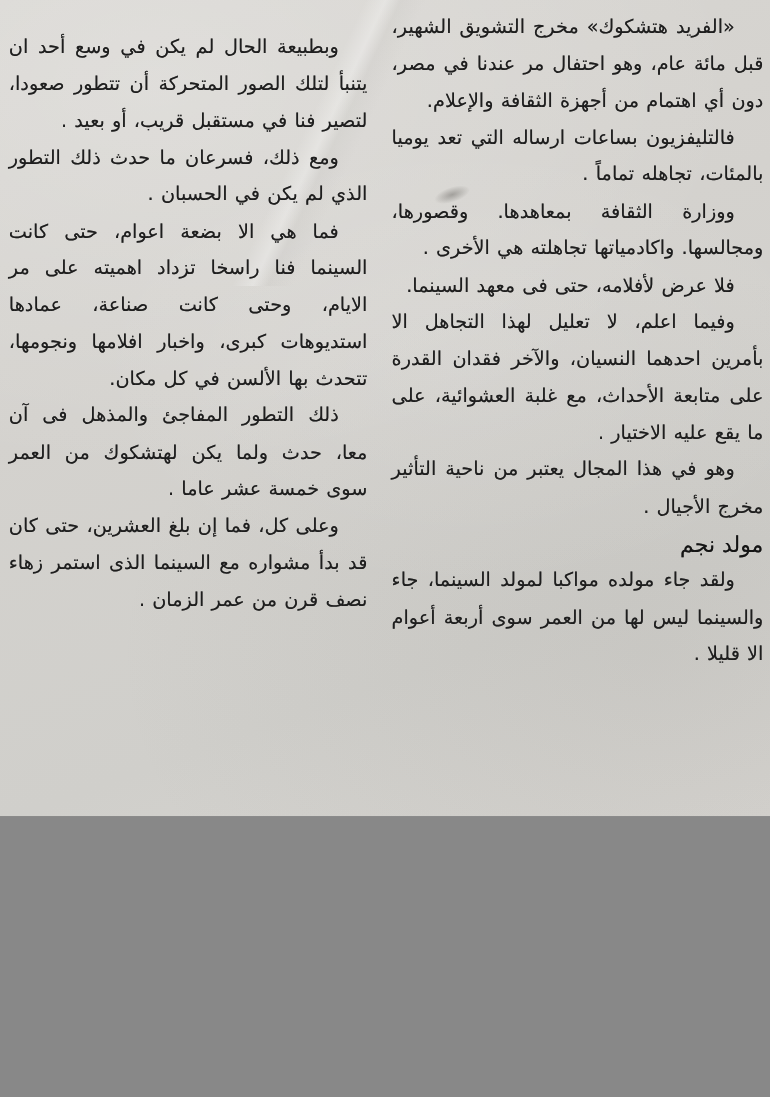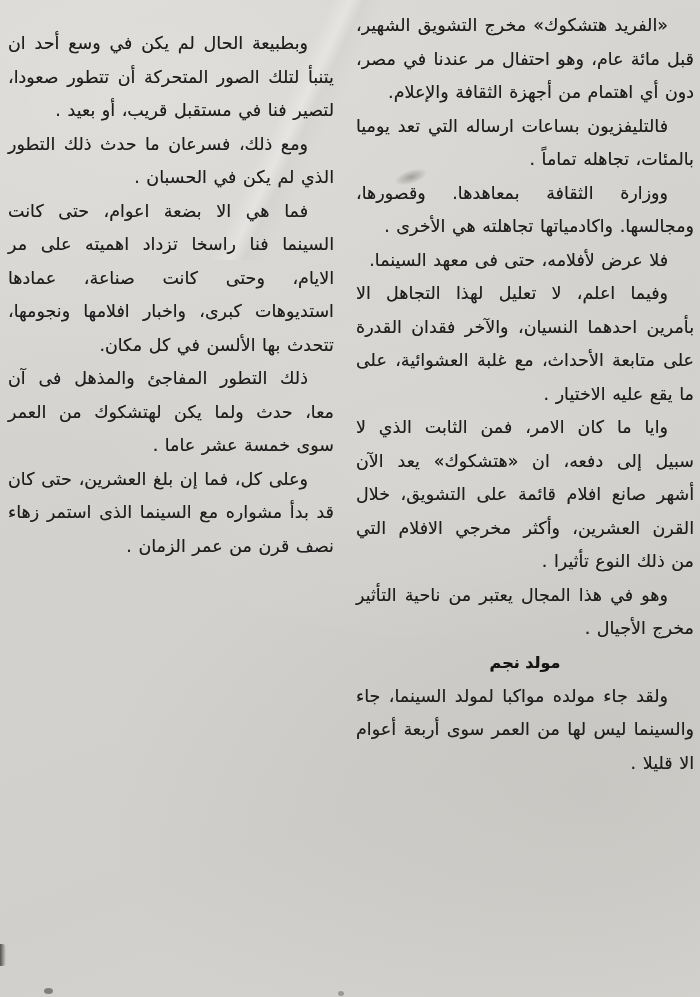--- a/index.html
+++ b/index.html
@@ -3,21 +3,21 @@
 <meta charset="utf-8">
 <style>
   html, body {
     margin: 0;
     padding: 0;
     background: #888;
   }
   .page {
     position: relative;
     width: 700px;
-    height: 997px;
+    height: 742px;
     margin: 0;
     overflow: hidden;
     direction: rtl;
     background:
       radial-gradient(ellipse 900px 600px at 20% 10%, rgba(255,255,255,0.20), rgba(255,255,255,0) 60%),
       radial-gradient(ellipse 700px 500px at 85% 80%, rgba(120,118,112,0.10), rgba(120,118,112,0) 70%),
       radial-gradient(ellipse 500px 300px at 60% 45%, rgba(255,255,255,0.10), rgba(255,255,255,0) 70%),
       linear-gradient(160deg, #d9d7d3 0%, #d4d2ce 40%, #d0cfcb 75%, #d6d4d0 100%);
     color: #1f1f1f;
     font-family: "DejaVu Sans", sans-serif;
@@ -48,24 +48,23 @@
     font-size: 17.5px;
     line-height: 33.5px;
     text-align: justify;
     text-indent: 26px;
     word-spacing: 1px;
     color: #1e1e1e;
     text-shadow: 0 0 0.6px rgba(30,30,30,0.55);
   }
   .subheading {
     margin: 0;
-    font-size: 16px;
+    font-size: 20px;
     line-height: 34px;
-    font-weight: bold;
-    text-align: center;
+    font-weight: normal;
     color: #141414;
     text-shadow: 0 0 0.6px rgba(20,20,20,0.6);
   }
   
   .stain {
     position: absolute;
     pointer-events: none;
   }
   .stain-smudge {
     top: 170px;
@@ -116,21 +115,20 @@
 <div class="page">
   <div class="crease"></div>
 
   <div class="columns">
     <div class="col col-right">
         <p class="para">«الفريد هتشكوك» مخرج التشويق الشهير، قبل مائة عام، وهو احتفال مر عندنا في مصر، دون أي اهتمام من أجهزة الثقافة والإعلام.</p>
         <p class="para">فالتليفزيون بساعات ارساله التي تعد يوميا بالمئات، تجاهله تماماً .</p>
         <p class="para">ووزارة الثقافة بمعاهدها. وقصورها، ومجالسها. واكادمياتها تجاهلته هي الأخرى .</p>
         <p class="para">فلا عرض لأفلامه، حتى فى معهد السينما.</p>
         <p class="para">وفيما اعلم، لا تعليل لهذا التجاهل الا بأمرين احدهما النسيان، والآخر فقدان القدرة على متابعة الأحداث، مع غلبة العشوائية، على ما يقع عليه الاختيار .</p>
-        <p class="para">وايا ما كان الامر، فمن الثابت الذي لا سبيل إلى دفعه، ان «هتشكوك» يعد الآن أشهر صانع افلام قائمة على التشويق، خلال القرن العشرين، وأكثر مخرجي الافلام التي من ذلك النوع تأثيرا .</p>
         <p class="para">وهو في هذا المجال يعتبر من ناحية التأثير مخرج الأجيال .</p>
         <h2 class="subheading">مولد نجم</h2>
         <p class="para">ولقد جاء مولده مواكبا لمولد السينما، جاء والسينما ليس لها من العمر سوى أربعة أعوام الا قليلا .</p>
       </div>
     <div class="col col-left">
         <p class="para">وبطبيعة الحال لم يكن في وسع أحد ان يتنبأ لتلك الصور المتحركة أن تتطور صعودا، لتصير فنا في مستقبل قريب، أو بعيد .</p>
         <p class="para">ومع ذلك، فسرعان ما حدث ذلك التطور الذي لم يكن في الحسبان .</p>
         <p class="para">فما هي الا بضعة اعوام، حتى كانت السينما فنا راسخا تزداد اهميته على مر الايام، وحتى كانت صناعة، عمادها استديوهات كبرى، واخبار افلامها ونجومها، تتحدث بها الألسن في كل مكان.</p>
         <p class="para">ذلك التطور المفاجئ والمذهل فى آن معا، حدث ولما يكن لهتشكوك من العمر سوى خمسة عشر عاما .</p>
         <p class="para">وعلى كل، فما إن بلغ العشرين، حتى كان قد بدأ مشواره مع السينما الذى استمر زهاء نصف قرن من عمر الزمان .</p>

